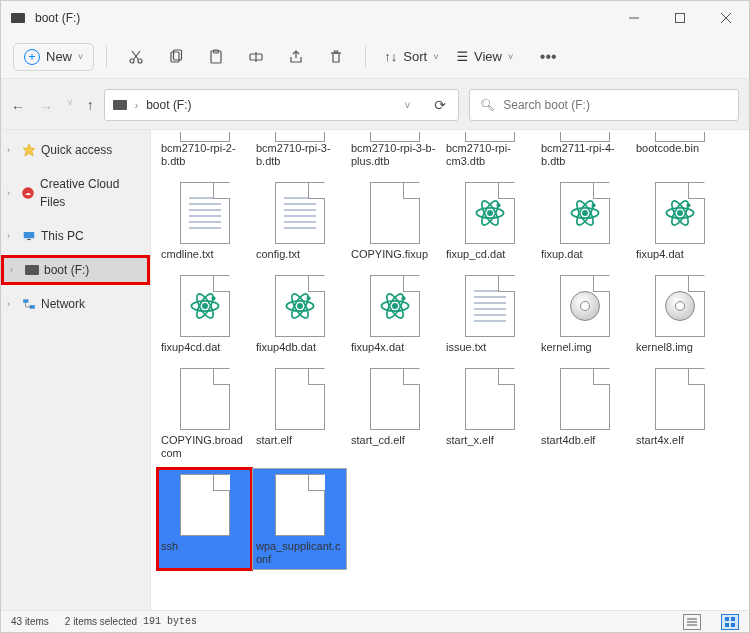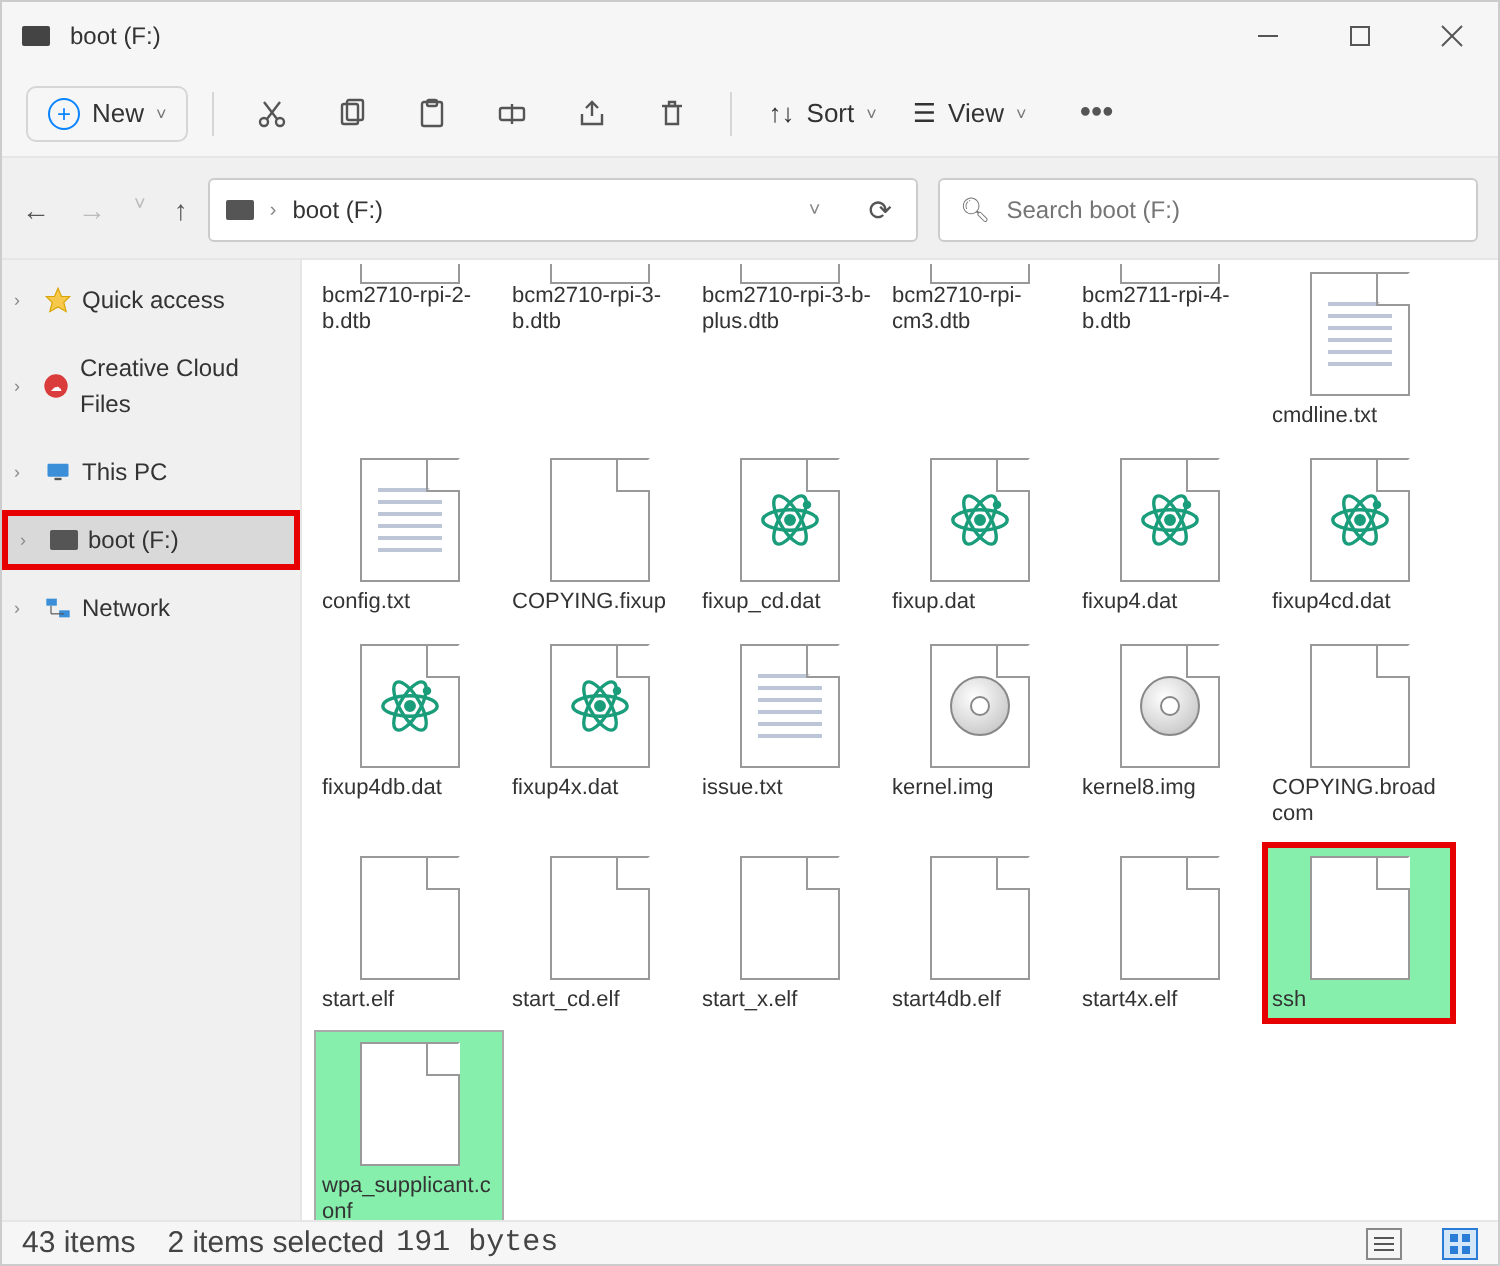--- a/index.html
+++ b/index.html
@@ -37,21 +37,21 @@
   .sb-arrow { width: 10px; color: #888; font-size: 9px; }
   .sb-icon { width: 16px; height: 16px; display:flex; align-items:center; justify-content:center; }
   .sb-item.highlight { border: 3px solid #e60000; margin: -3px 0; padding-right:2px;}
   .sb-item.highlight .sb-label { flex:1 }
   .sb-item.selected-bg { background:#d9d9d9; }
 
   .content { flex: 1; background: #fff; overflow: auto; padding: 0 6px; }
   .grid { display: grid; grid-template-columns: repeat(6, 95px); gap: 4px 0; }
 
   .fileitem { width: 95px; text-align: left; font-size: 11px; color: #333; padding: 2px 2px 4px; position:relative; }
-  .fileitem.selected { background: #86efac; border:1px solid #aaa; padding:1px 1px 3px;}
+  .fileitem.selected { background: #3b82f6; border:1px solid #aaa; padding:1px 1px 3px;}
   .fileitem.red { outline: 3px solid #e60000; outline-offset: -2px; }
   .icon-slot { height: 70px; display: flex; align-items: center; justify-content: center; }
   .icon-slot.short { height: 10px; align-items:flex-end; }
   .fname { word-break: break-word; line-height: 13px; padding: 0 2px; min-height: 13px; }
 
   
   .doc-generic { width: 50px; height: 62px; background: #fff; border: 1px solid #999; position: relative; }
   .doc-generic::after { content:""; position:absolute; top:-1px; right:-1px; width:16px; height:16px; background: linear-gradient(135deg, transparent 49%, #fff 51%); border-left:1px solid #999; border-bottom:1px solid #999; }
   .short .doc-generic { height: 10px; border-top:none;}
   .short .doc-generic::after{display:none;}
@@ -62,21 +62,21 @@
 
   .doc-atom { width: 50px; height: 62px; background: #fff; border: 1px solid #999; position: relative; display:flex; align-items:center; justify-content:center;}
   .doc-atom::after { content:""; position:absolute; top:-1px; right:-1px; width:16px; height:16px; background: linear-gradient(135deg, transparent 49%, #fff 51%); border-left:1px solid #999; border-bottom:1px solid #999; }
   .doc-atom svg { width:34px; height:34px; }
 
   .doc-disc { width: 50px; height: 62px; background: #fff; border: 1px solid #999; position: relative; display:flex; align-items:center; justify-content:center;}
   .doc-disc::after { content:""; position:absolute; top:-1px; right:-1px; width:16px; height:16px; background: linear-gradient(135deg, transparent 49%, #fff 51%); border-left:1px solid #999; border-bottom:1px solid #999; }
   .disc { width:30px; height:30px; border-radius:50%; background: radial-gradient(circle at 40% 35%, #fff, #bbb); border:1px solid #888; position:relative;}
   .disc::after{content:""; position:absolute; top:50%; left:50%; width:8px;height:8px; border-radius:50%; background:#fff; border:1px solid #888; transform:translate(-50%,-50%);}
 
-  .statusbar { height: 22px; border-top: 1px solid #e6e6e6; display: flex; align-items: center; padding: 0 10px; font-size: 15px; color: #444; background:#f6f6f6; gap:16px;}
+  .statusbar { height: 22px; border-top: 1px solid #e6e6e6; display: flex; align-items: center; padding: 0 10px; font-size: 10px; color: #444; background:#f6f6f6; gap:16px;}
   .statusbar .spacer{flex:1;}
   .status-viewbtn { width:18px; height:16px; border:1px solid #888; display:flex; align-items:center; justify-content:center; margin-left:4px;}
   .status-viewbtn.active { background:#d4e7f9; border-color:#2a7dd6;}
 </style>
 </head>
 <body>
 
 <div class="window">
 
   <div class="titlebar">
@@ -265,20 +265,26 @@
             </div>
             <div class="fname">bcm2710-rpi-cm3.dtb</div>
           </div>
           <div class="fileitem">
             <div class="icon-slot short">
               <div class="doc-generic"></div>
             </div>
             <div class="fname">bcm2711-rpi-4-b.dtb</div>
           </div>
           <div class="fileitem">
+            <div class="icon-slot short">
+              <div class="doc-generic"></div>
+            </div>
+            <div class="fname">bootcode.bin</div>
+          </div>
+          <div class="fileitem">
             <div class="icon-slot ">
               <div class="doc-text">
                 <div class="ln"></div>
                 <div class="ln"></div>
                 <div class="ln"></div>
                 <div class="ln"></div>
                 <div class="ln"></div>
                 <div class="ln"></div>
               </div>
             </div>

